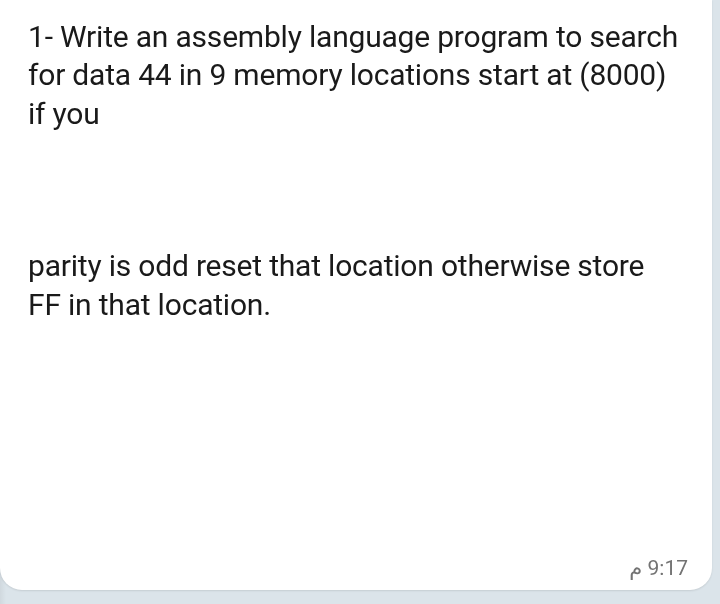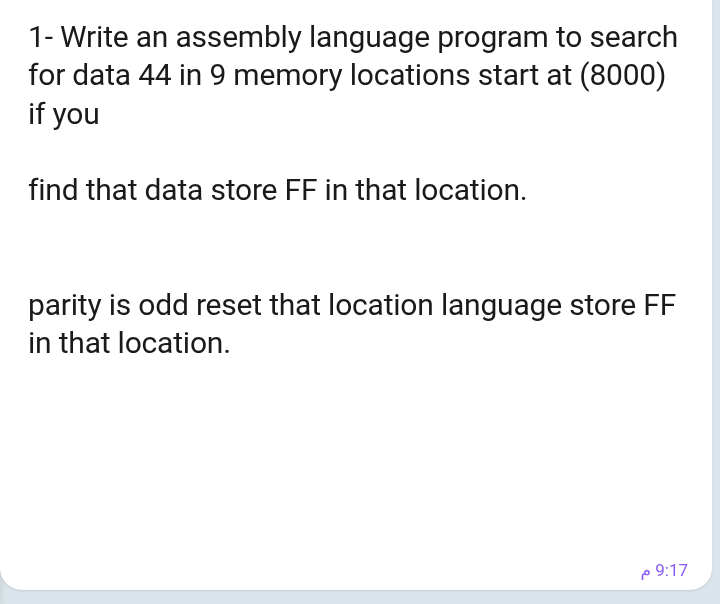--- a/index.html
+++ b/index.html
@@ -31,40 +31,39 @@
       font-weight: 400;
       letter-spacing: -0.2px;
     }
     .gap {
       height: 38px;
     }
     .timestamp {
       position: absolute;
       bottom: 10px;
       right: 24px;
-      font-size: 17px;
-      color: #8b5cf6;
+      font-size: 21px;
+      color: #737373;
       direction: rtl;
     }
     .left-edge {
       position: absolute;
       left: 0;
       top: 0;
       width: 6px;
       height: 100%;
       background: linear-gradient(90deg, rgba(0,0,0,0.05), transparent);
     }
   </style>
 </head>
 <body>
 
 <div class="left-edge"></div>
 
 <div class="message-card">
   <div class="paragraph">1- Write an assembly language program to search for data 44 in 9 memory locations start at (8000) if you</div>
   <div class="gap"></div>
-  <div class="paragraph">find that data store FF in that location.</div>
   <div class="gap"></div>
   <div class="gap"></div>
-  <div class="paragraph">parity is odd reset that location language store FF in that location.</div>
+  <div class="paragraph">parity is odd reset that location otherwise store FF in that location.</div>
 
   <div class="timestamp">9:17  م</div>
 </div>
 
 </body></html>

